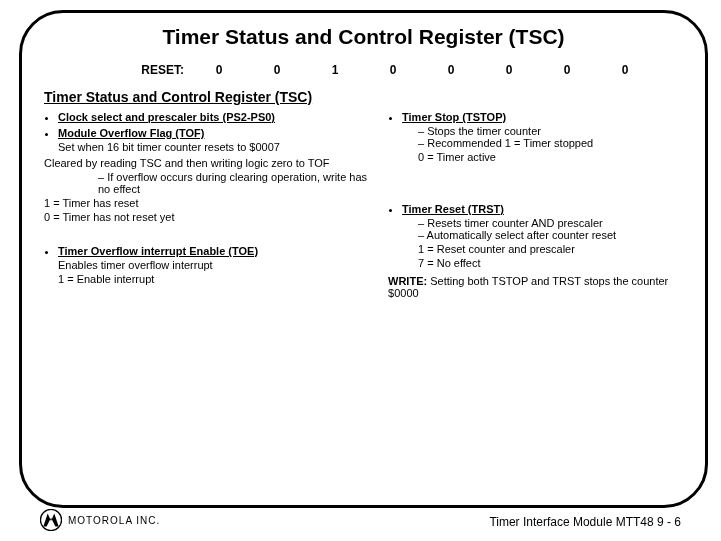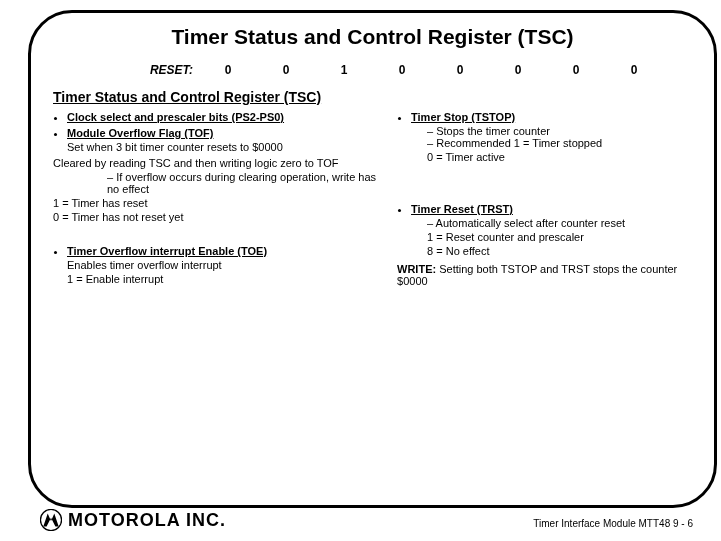--- a/index.html
+++ b/index.html
@@ -8,21 +8,21 @@
     padding: 0;
     width: 721px;
     height: 541px;
     font-family: Arial, Helvetica, sans-serif;
     font-size: 11px;
     background: #fff;
     position: relative;
   }
   .frame {
     position: absolute;
-    left: 28px;
+    left: 19px;
     top: 10px;
     width: 689px;
     height: 498px;
     border: 3px solid #000;
     border-radius: 44px;
     padding: 10px 22px 8px 22px;
     overflow: hidden;
   }
   .slide-title {
     text-align: center;
@@ -55,21 +55,21 @@
     background-image: repeating-linear-gradient(45deg, #000 0 1px, transparent 1px 4px);
   }
   .reset-table { border-collapse: collapse; margin-top: 0; }
   .reset-table td {
     width: 58px;
     text-align: center;
     font-weight: bold;
     font-size: 12px;
     height: 22px;
   }
-  .reset-table td.lbl { text-align: right; padding-right: 6px; font-style: italic; }
+  .reset-table td.lbl { text-align: right; padding-right: 6px; }
   .section-title {
     font-size: 14px;
     font-weight: bold;
     text-decoration: underline;
     margin: 8px 0 6px 0;
   }
   .cols { display: flex; gap: 18px; }
   .col-left { flex: 1.05; }
   .col-right { flex: 0.95; }
   ul.bul { list-style: disc; padding-left: 14px; margin: 0; }
@@ -83,26 +83,26 @@
   .note-line { margin-top: 6px; }
   .logo-footer {
     position: absolute;
     left: 40px;
     bottom: 10px;
     display: flex;
     align-items: center;
     gap: 6px;
   }
   .logo-footer svg { display: block; }
-  .logo-text { font-family: Arial, sans-serif; font-weight: bold; letter-spacing: 1px; font-size: 18px; }
+  .logo-text { font-family: Arial, sans-serif; font-weight: normal; letter-spacing: 1px; font-size: 10px; }
   .page-footer {
     position: absolute;
-    right: 28px;
+    right: 40px;
     bottom: 12px;
-    font-size: 10px;
+    font-size: 12px;
   }
 </style>
 </head>
 <body>
 
 <div class="frame">
 
   <div class="slide-title">Timer Status and Control Register (TSC)</div>
 
   <div class="reg-wrap">
@@ -124,21 +124,21 @@
       </table>
   </div>
 
   <div class="section-title">Timer Status and Control Register (TSC)</div>
 
   <div class="cols">
     <div class="col-left">
       <ul class="bul">
         <li><span class="b u">Clock select and prescaler bits (PS2-PS0)</span></li>
         <li><span class="b u">Module Overflow Flag (TOF)</span>
-          <div class="line ind">Set when 3 bit timer counter resets to $0000</div>
+          <div class="line ind">Set when 16 bit timer counter resets to $0007</div>
         </li>
       </ul>
       <div class="line">Cleared by reading TSC and then writing logic zero to TOF</div>
       <ul class="dash" style="padding-left:54px">
         <li>If overflow occurs during clearing operation, write has no effect</li>
       </ul>
       <div class="line ind">1 = Timer has reset</div>
       <div class="line ind">0 = Timer has not reset yet</div>
       <ul class="bul" style="margin-top:22px">
         <li><span class="b u">Timer Overflow interrupt Enable (TOE)</span>
@@ -154,24 +154,25 @@
           <ul class="dash">
             <li>Stops the timer counter</li>
             <li>Recommended 1 = Timer stopped</li>
           </ul>
           <div class="line" style="padding-left:16px">0 = Timer active</div>
         </li>
       </ul>
       <ul class="bul" style="margin-top:40px">
         <li><span class="b u">Timer Reset (TRST)</span>
           <ul class="dash">
+            <li>Resets timer counter AND prescaler</li>
             <li>Automatically select after counter reset</li>
           </ul>
           <div class="line" style="padding-left:16px">1 = Reset counter and prescaler</div>
-          <div class="line" style="padding-left:16px">8 = No effect</div>
+          <div class="line" style="padding-left:16px">7 = No effect</div>
         </li>
       </ul>
       <div class="note-line">
         <span class="b">WRITE:</span><span> Setting both TSTOP and TRST stops the counter $0000</span>
       </div>
     </div>
   </div>
 
 </div>
 

